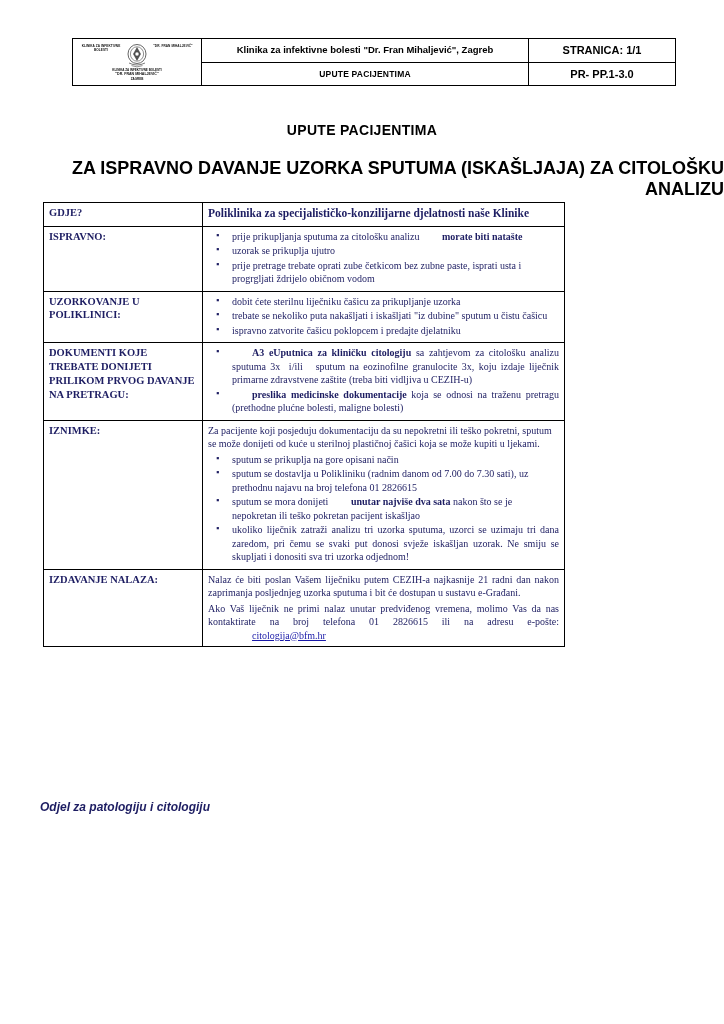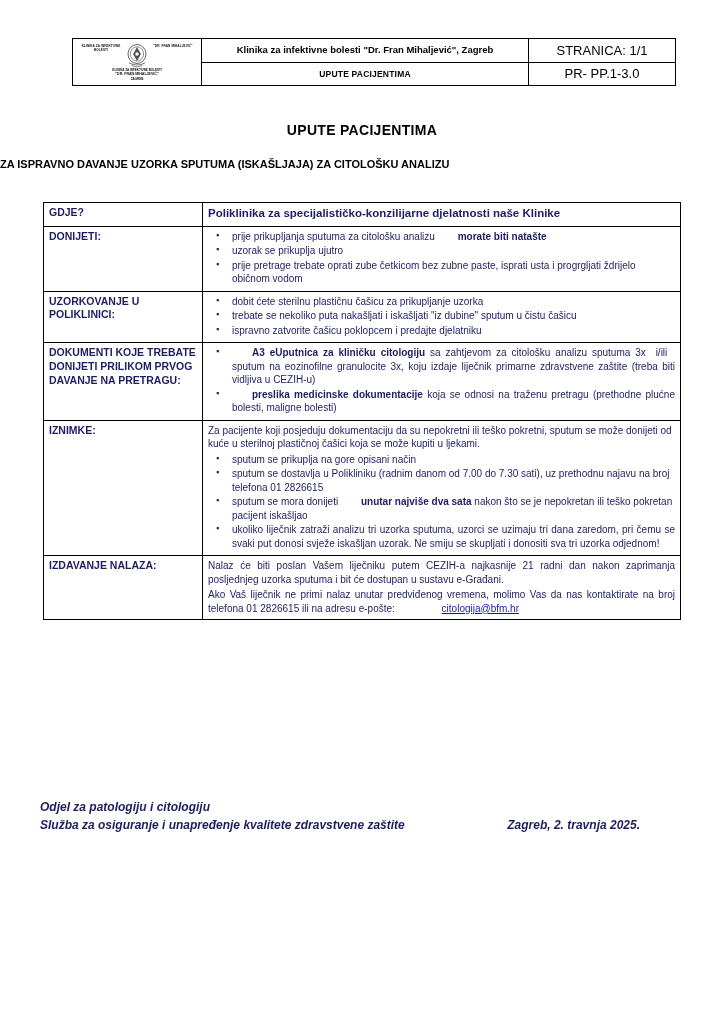--- a/index.html
+++ b/index.html
@@ -57,22 +57,22 @@
     font-size: 9.5px;
     font-weight: bold;
     line-height: 1.25;
   }
   .hdr-sub {
     font-size: 8.5px;
     font-weight: bold;
     letter-spacing: .2px;
   }
   .hdr-small {
-    font-size: 13px;
-    font-weight: normal;
+    font-size: 11px;
+    font-weight: bold;
   }
 
   
   .logo {
     width: 118px;
     height: 40px;
     position: relative;
     margin: 0 auto;
     font-size: 2.6px;
     line-height: 1.15;
@@ -119,37 +119,38 @@
     text-align: center;
     font-size: 14px;
     font-weight: bold;
     letter-spacing: .3px;
   }
   .doc-subtitle {
     position: absolute;
     top: 158px;
     left: 0;
     width: 724px;
-    text-align: left;
-    font-size: 11px;
+    text-align: right;
+    font-size: 18px;
     font-weight: bold;
   }
 
   
   .main-wrap {
     position: absolute;
     left: 43px;
     top: 202px;
     width: 638px;
   }
   table.main {
     border-collapse: collapse;
-    width: 638px;
+    width: 522px;
     table-layout: fixed;
     color: #1d1d62;
+    font-family: Liberation Serif, serif;
   }
   table.main td {
     border: 1px solid #000;
     vertical-align: top;
     padding: 3px 5px 4px 5px;
   }
   td.label {
     width: 148px;
     font-weight: bold;
     font-size: 10.5px;
@@ -281,37 +282,37 @@
       <tbody>
           <tr>
         <td class="label">GDJE?</td>
         <td class="content">
           <span class="big-bold">Poliklinika za specijalističko-konzilijarne djelatnosti naše Klinike</span>
         </td>
       </tr>
 
 
       <tr>
-        <td class="label">DONIJETI:</td>
+        <td class="label">ISPRAVNO:</td>
         <td class="content">
           <ul class="bul">
             <li>
               prije prikupljanja sputuma za citološku analizu <b>morate biti natašte</b>
             </li>
             <li>uzorak se prikuplja ujutro</li>
             <li>prije pretrage trebate oprati zube četkicom bez zubne paste, isprati usta i progrgljati ždrijelo običnom vodom</li>
           </ul>
         </td>
       </tr>
 
       <tr>
         <td class="label">UZORKOVANJE U POLIKLINICI:</td>
         <td class="content">
           <ul class="bul">
-            <li>dobit ćete sterilnu plastičnu čašicu za prikupljanje uzorka</li>
+            <li>dobit ćete sterilnu liječniku čašicu za prikupljanje uzorka</li>
             <li>trebate se nekoliko puta nakašljati i iskašljati "iz dubine" sputum u čistu čašicu</li>
             <li>ispravno zatvorite čašicu poklopcem i predajte djelatniku</li>
           </ul>
         </td>
       </tr>
 
       <tr>
         <td class="label">DOKUMENTI KOJE TREBATE DONIJETI PRILIKOM PRVOG DAVANJE NA PRETRAGU:</td>
         <td class="content">
           <ul class="bul">
@@ -350,19 +351,15 @@
           </p>
         </td>
       </tr>
 
     </tbody>
       </table>
   </div>
 
   <div class="footer">
     <div class="left-txt">Odjel za patologiju i citologiju</div>
-    <div class="row2">
-      <div class="left-txt">Služba za osiguranje i unapređenje kvalitete zdravstvene zaštite</div>
-      <div class="right-txt">Zagreb, 2. travnja 2025.</div>
-    </div>
   </div>
 
 </div>
 
 </body></html>

